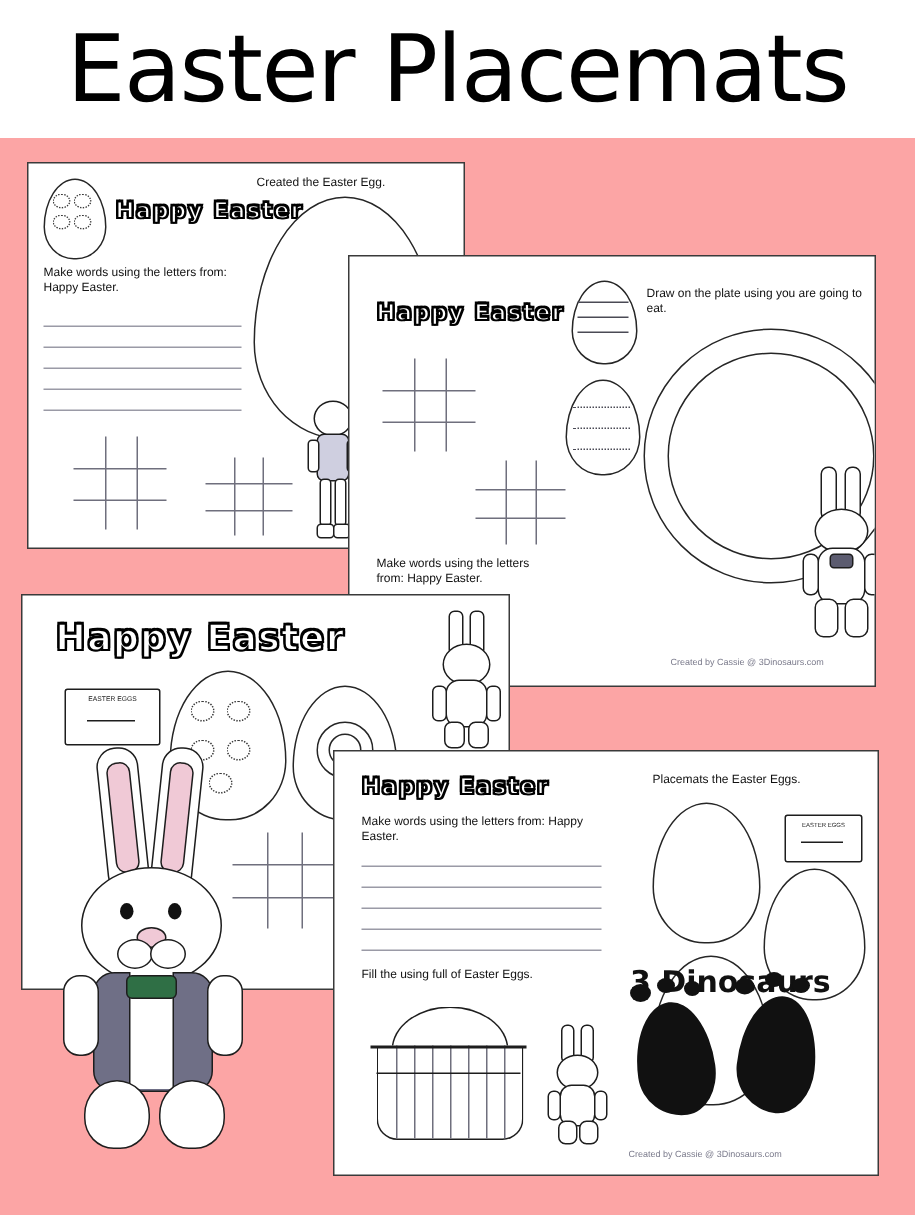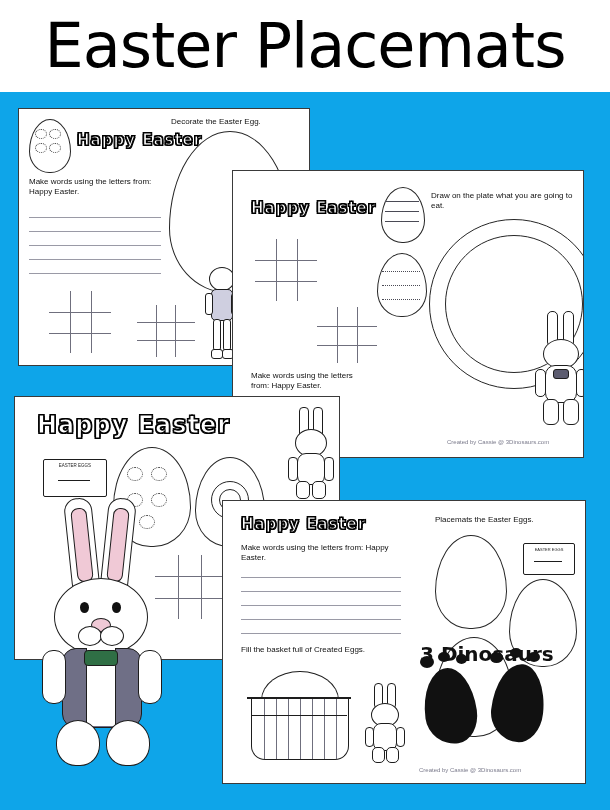--- a/index.html
+++ b/index.html
@@ -10,21 +10,21 @@
   body {
     width: 610px;
     height: 810px;
     font-family: "Liberation Sans", sans-serif;
     overflow: hidden;
   }
   #poster {
     position: relative;
     width: 610px;
     height: 810px;
-    background: #0ea5e9;
+    background: #fca5a5;
     box-sizing: border-box;
     overflow: hidden;
   }
   .title-band {
     position: absolute;
     left: 0;
     top: 0;
     width: 610px;
     height: 92px;
     background: #ffffff;
@@ -190,21 +190,21 @@
     <div class="sheet-inner">
 
       <div class="egg-outline" style="left:10px; top:10px; width:40px; height:52px;"></div>
       <div class="dot-ring" style="left:16px; top:20px; width:10px; height:8px;"></div>
       <div class="dot-ring" style="left:30px; top:20px; width:10px; height:8px;"></div>
       <div class="dot-ring" style="left:16px; top:34px; width:10px; height:8px;"></div>
       <div class="dot-ring" style="left:30px; top:34px; width:10px; height:8px;"></div>
 
       <div class="hdr" style="left:58px; top:22px; font-size:15px;">Happy Easter</div>
 
-      <div class="lbl" style="left:152px; top:8px; font-size:8px;">Decorate the Easter Egg.</div>
+      <div class="lbl" style="left:152px; top:8px; font-size:8px;">Created the Easter Egg.</div>
 
       <div class="egg-outline" style="left:150px; top:22px; width:120px; height:160px;"></div>
 
       <div class="lbl" style="left:10px; top:68px; font-size:8px; width:132px;">Make words using the letters from: Happy Easter.</div>
 
       <div class="wline" style="left:10px; top:108px; width:132px;"></div>
       <div class="wline" style="left:10px; top:122px; width:132px;"></div>
       <div class="wline" style="left:10px; top:136px; width:132px;"></div>
       <div class="wline" style="left:10px; top:150px; width:132px;"></div>
       <div class="wline" style="left:10px; top:164px; width:132px;"></div>
@@ -243,21 +243,21 @@
       <div class="egg-outline" style="left:148px; top:16px; width:42px; height:54px;"></div>
       <div class="wline" style="left:152px; top:30px; width:34px; border-color:#4a4a55;"></div>
       <div class="wline" style="left:152px; top:40px; width:34px; border-color:#4a4a55;"></div>
       <div class="wline" style="left:152px; top:50px; width:34px; border-color:#4a4a55;"></div>
 
       <div class="egg-outline" style="left:144px; top:82px; width:48px; height:62px;"></div>
       <div class="wline" style="left:149px; top:100px; width:38px; border-top:1px dotted #4a4a55;"></div>
       <div class="wline" style="left:149px; top:114px; width:38px; border-top:1px dotted #4a4a55;"></div>
       <div class="wline" style="left:149px; top:128px; width:38px; border-top:1px dotted #4a4a55;"></div>
 
-      <div class="lbl" style="left:198px; top:20px; font-size:8px; width:150px;">Draw on the plate what you are going to eat.</div>
+      <div class="lbl" style="left:198px; top:20px; font-size:8px; width:150px;">Draw on the plate using you are going to eat.</div>
 
       <div class="circle-outline" style="left:196px; top:48px; width:168px; height:168px;"></div>
       <div class="circle-outline" style="left:212px; top:64px; width:136px; height:136px;"></div>
 
       <div class="ttt" style="left:22px; top:68px; width:62px; height:62px;">
         <i class="v" style="left:21px;"></i>
           <i class="v" style="left:42px;"></i>
         <i class="h" style="top:21px;"></i>
           <i class="h" style="top:42px;"></i>
       </div>
@@ -376,21 +376,21 @@
       <div class="egg-outline" style="left:212px; top:136px; width:76px; height:98px;"></div>
 
       <div class="lbl" style="left:18px; top:42px; font-size:8px; width:156px;">Make words using the letters from: Happy Easter.</div>
 
       <div class="wline" style="left:18px; top:76px; width:160px;"></div>
       <div class="wline" style="left:18px; top:90px; width:160px;"></div>
       <div class="wline" style="left:18px; top:104px; width:160px;"></div>
       <div class="wline" style="left:18px; top:118px; width:160px;"></div>
       <div class="wline" style="left:18px; top:132px; width:160px;"></div>
 
-      <div class="lbl" style="left:18px; top:144px; font-size:8px; width:140px;">Fill the basket full of Created Eggs.</div>
+      <div class="lbl" style="left:18px; top:144px; font-size:8px; width:140px;">Fill the using full of Easter Eggs.</div>
 
       <div class="basket-handle" style="left:38px; top:170px; width:76px; height:28px;"></div>
       <div class="basket" style="left:28px; top:196px; width:96px; height:62px;">
         <i style="left:12px;"></i>
           <i style="left:24px;"></i>
           <i style="left:36px;"></i>
         <i style="left:48px;"></i>
           <i style="left:60px;"></i>
           <i style="left:72px;"></i>
         <i style="left:84px;"></i>

